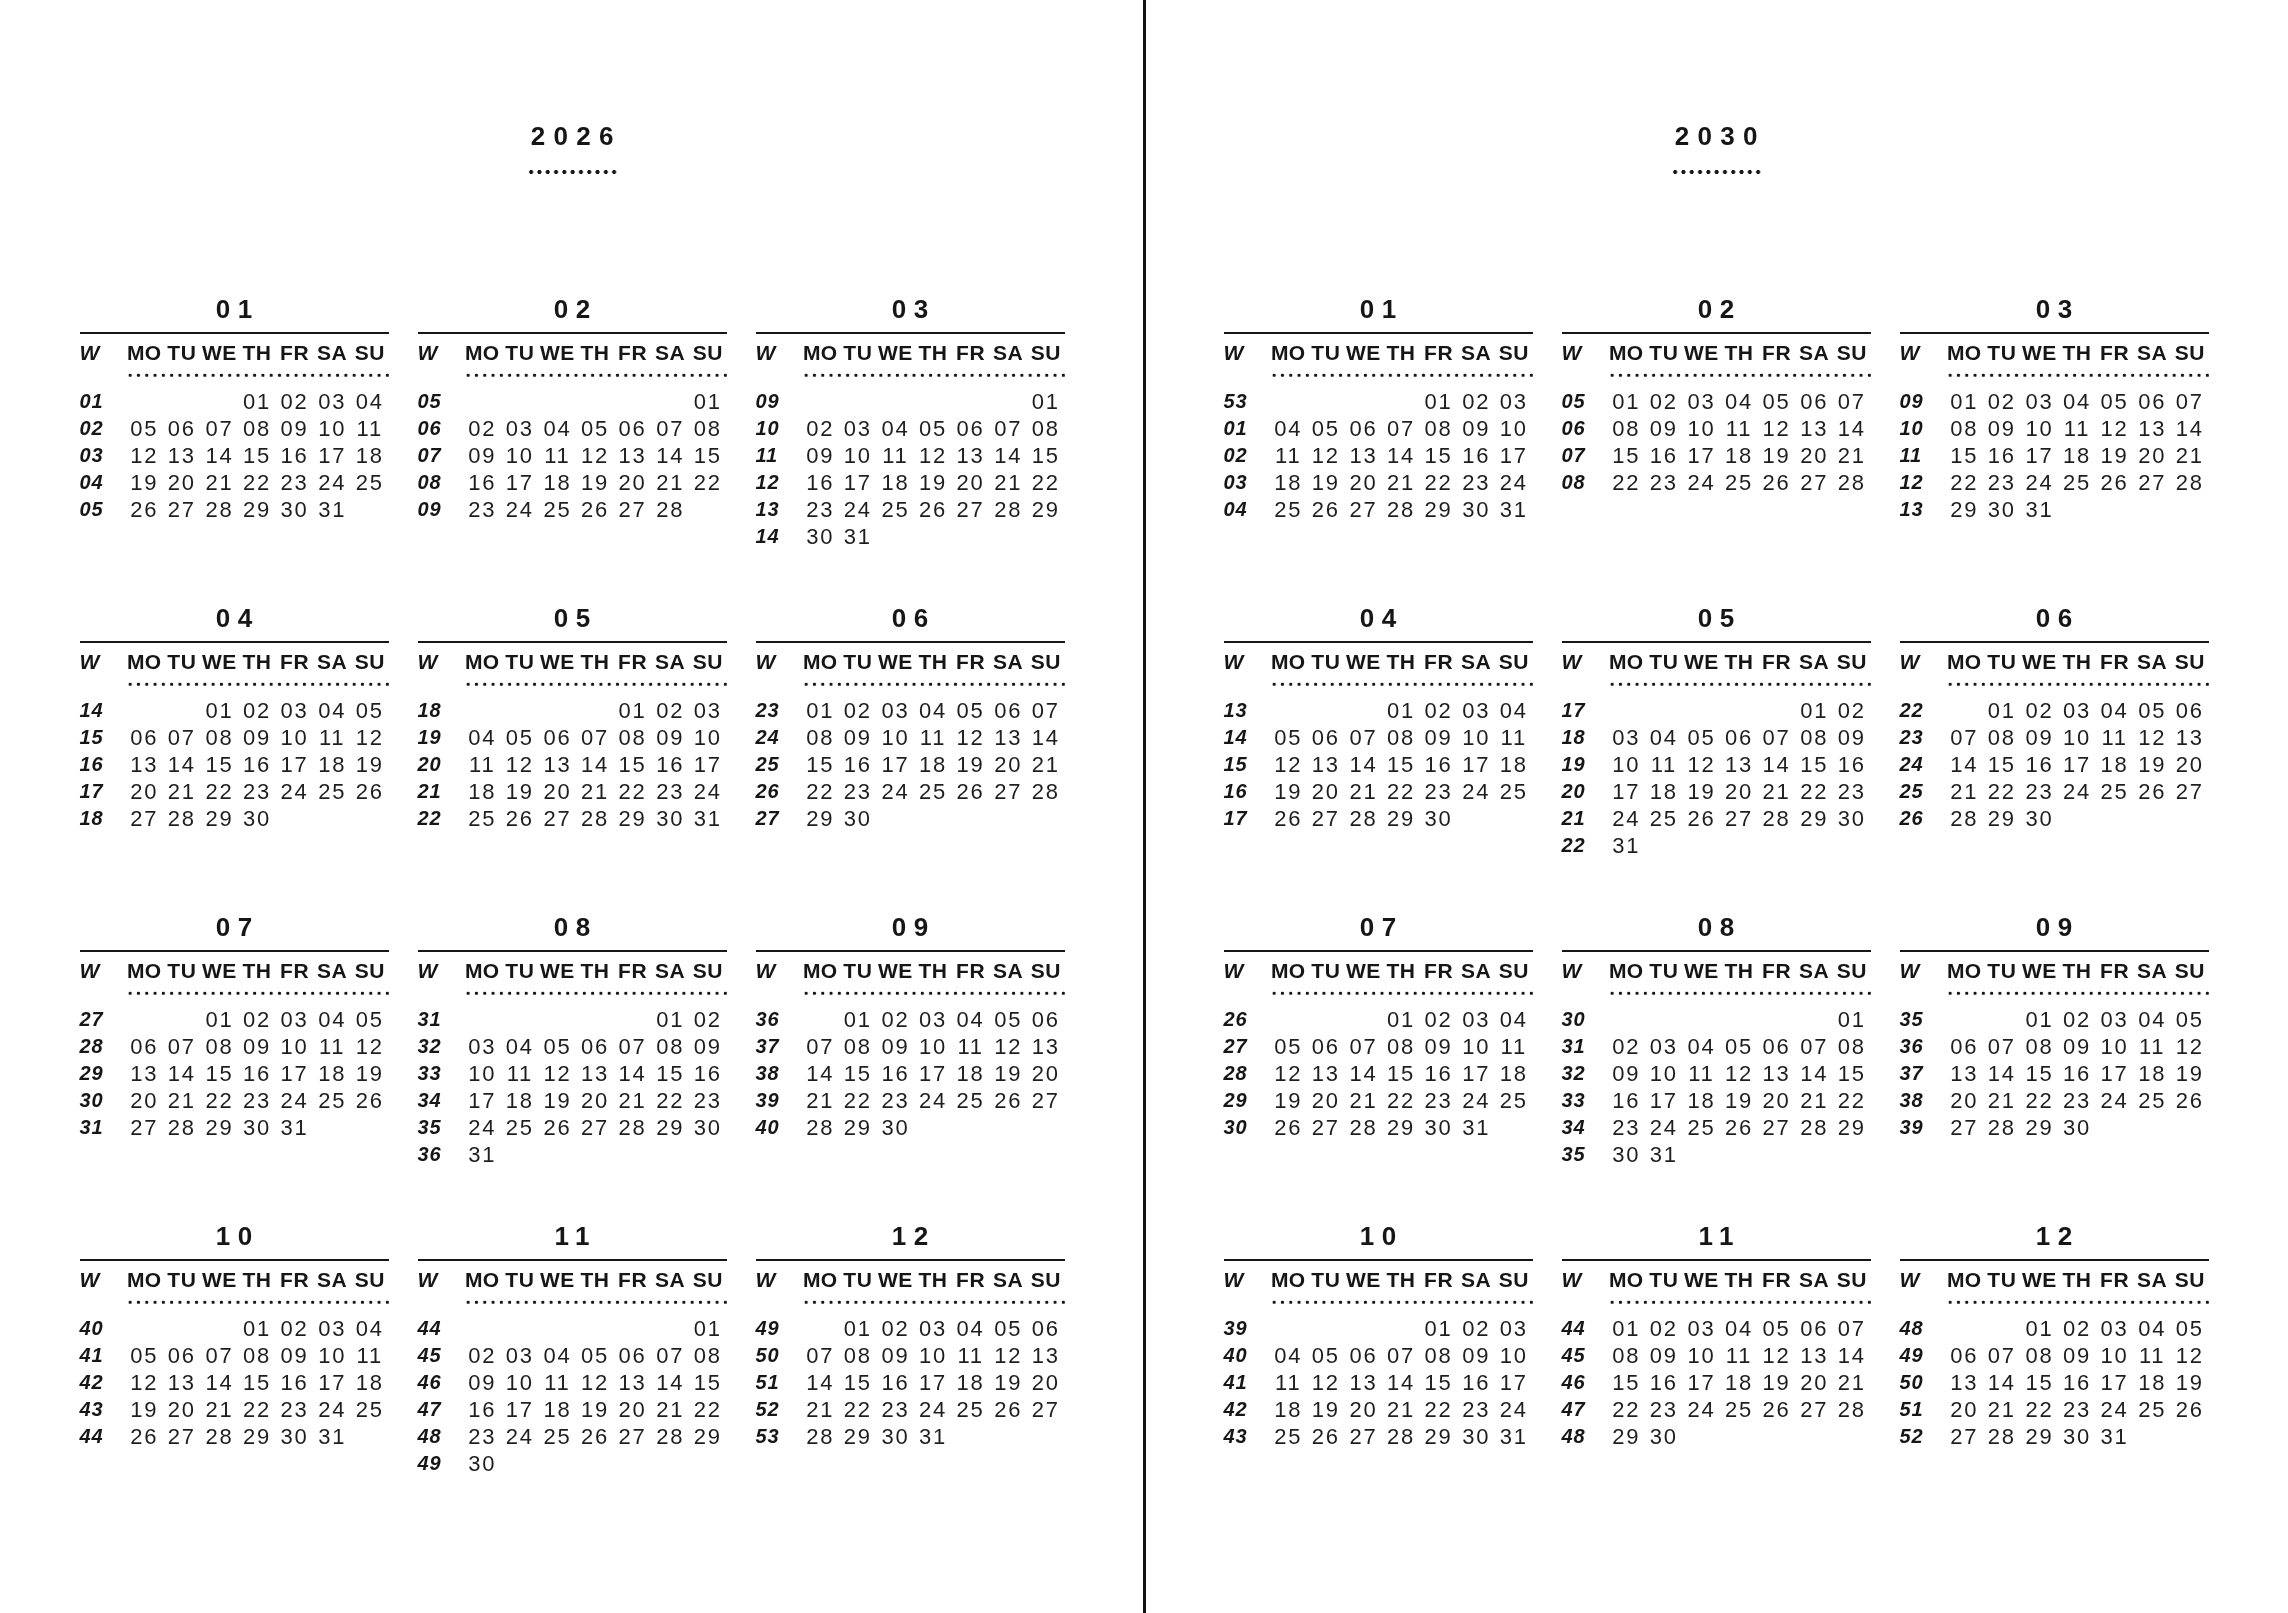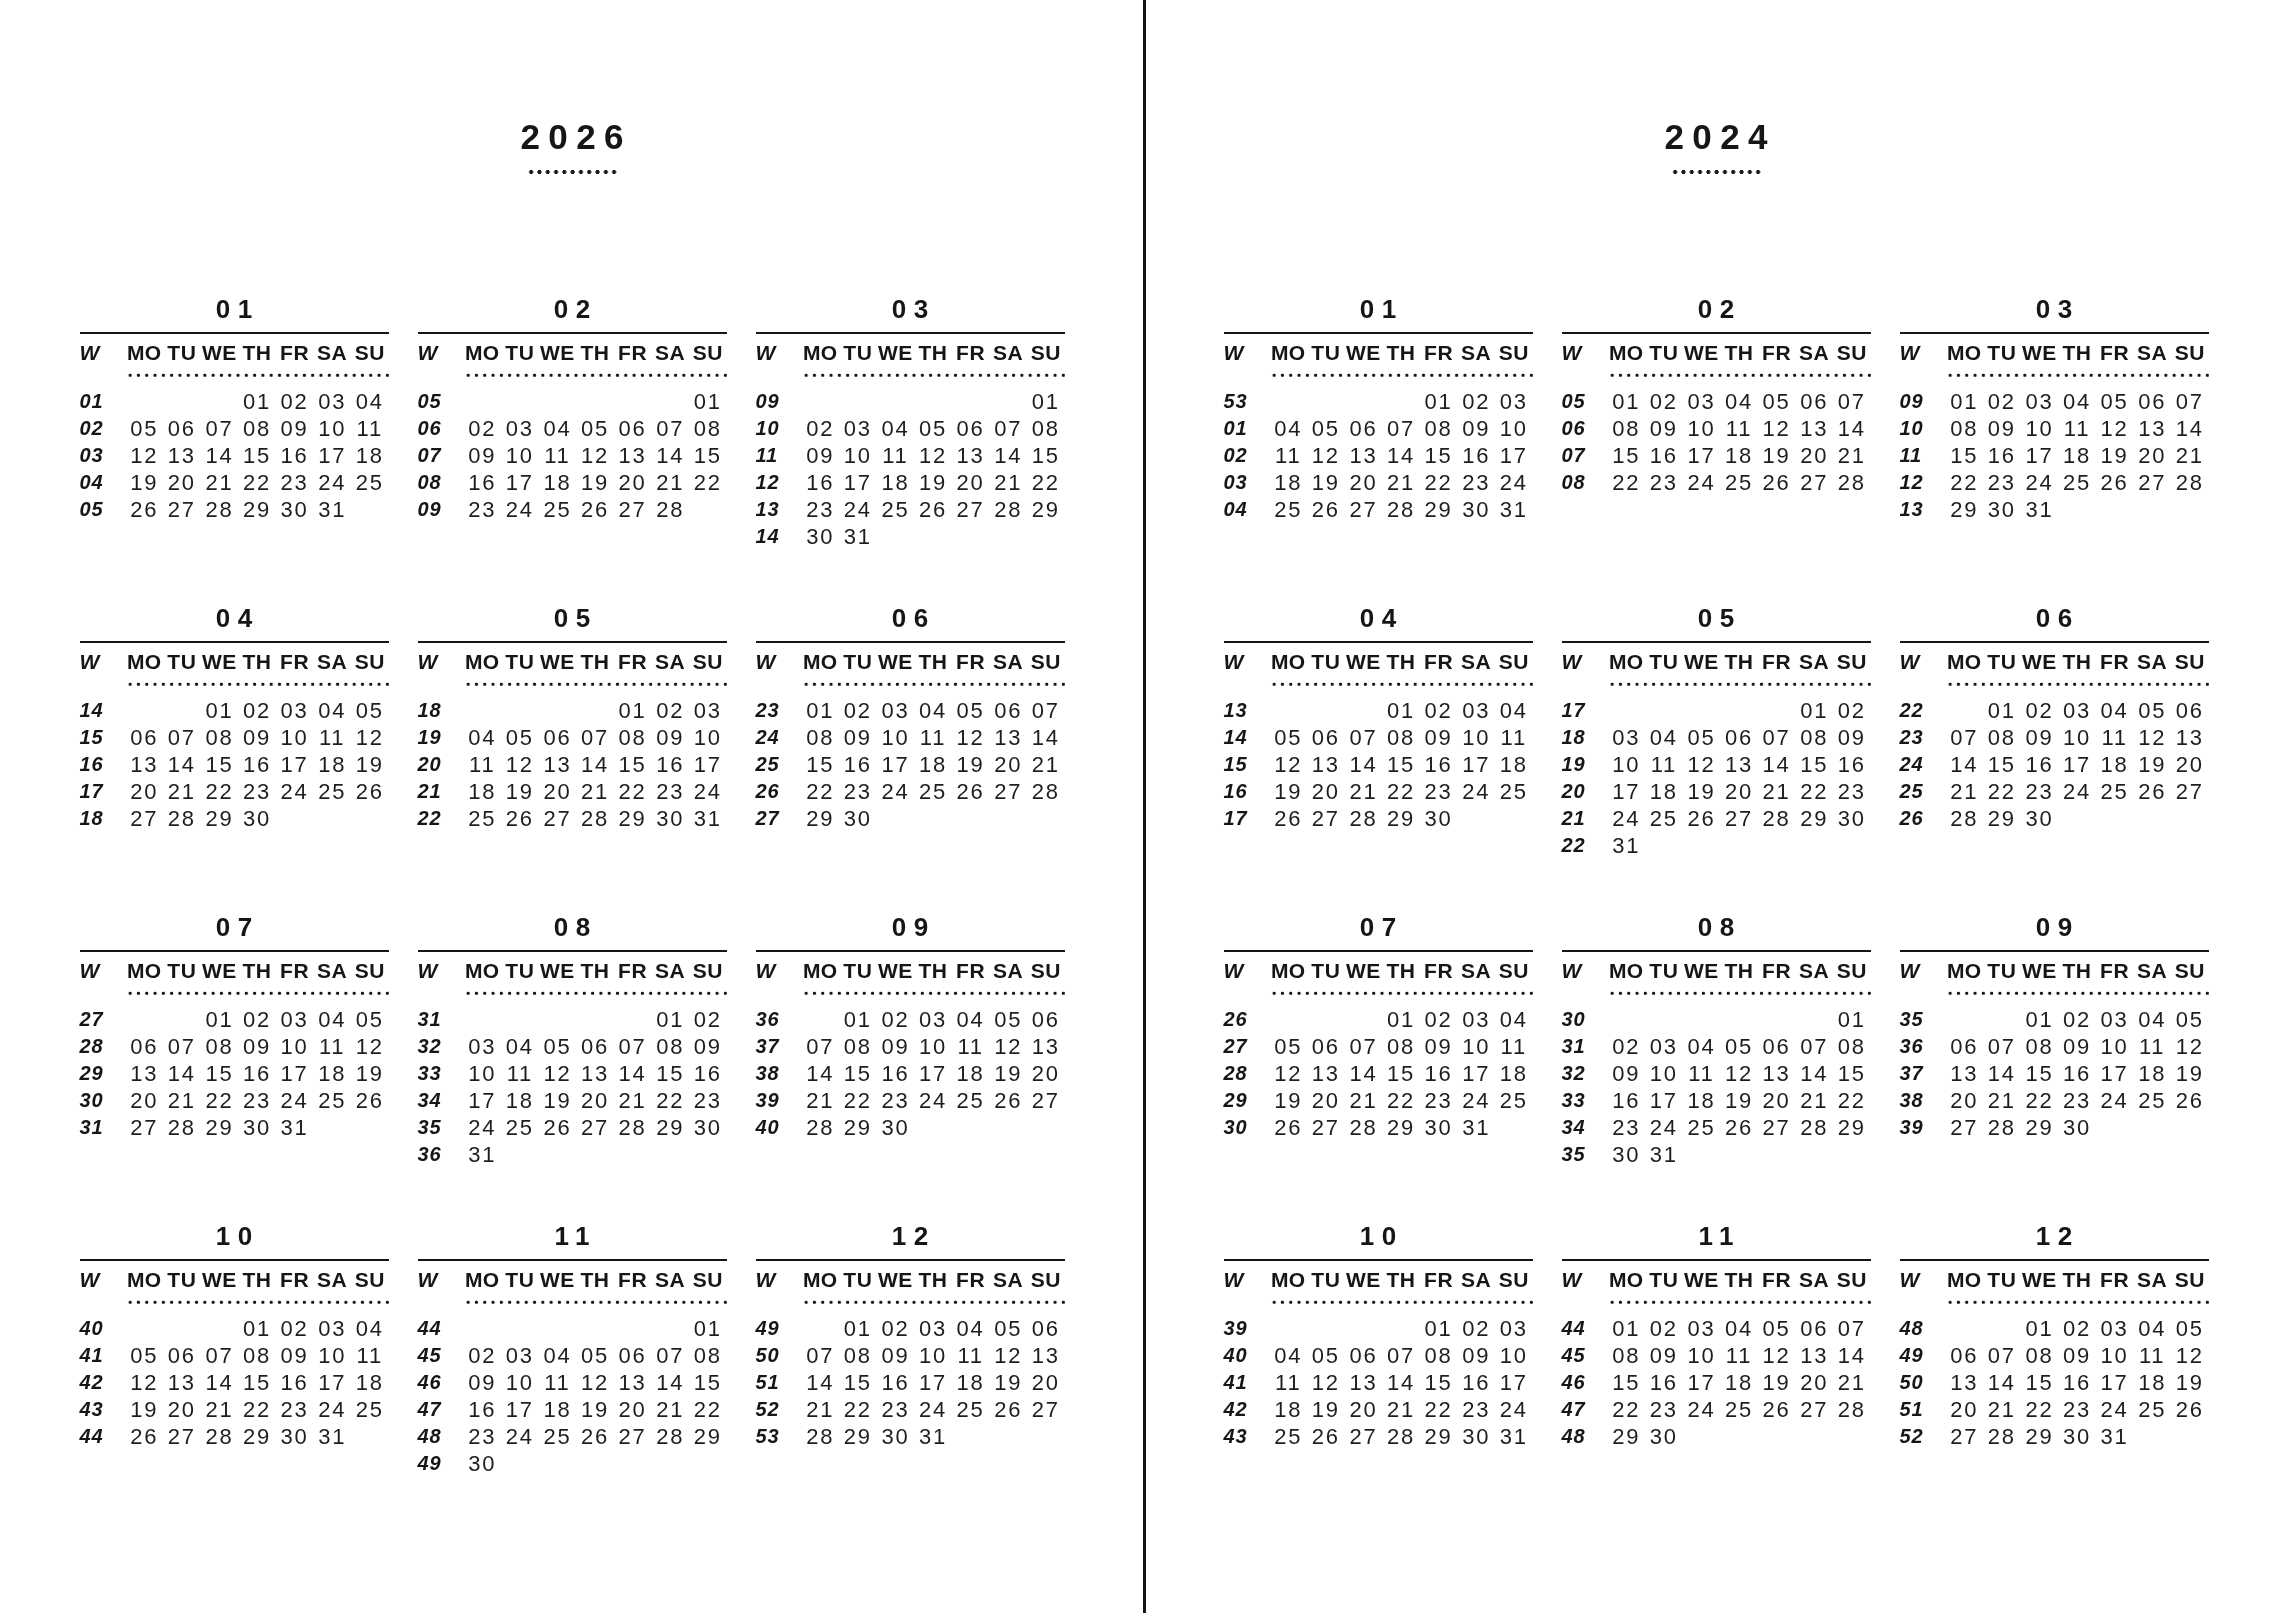--- a/index.html
+++ b/index.html
@@ -28,21 +28,21 @@
     top: 0;
     width: 2.8px;
     height: 100%;
     background: #141414;
   }
   .year-block {
     margin-top: 118px;
     text-align: center;
   }
   .year-title {
-    font-size: 35px;
+    font-size: 26px;
     font-weight: bold;
     letter-spacing: 8.3px;
     padding-left: 8.3px;
     line-height: 37px;
   }
   .year-dots {
     width: 90px;
     height: 5.5px;
     margin: 14px auto 0;
     background-image: radial-gradient(circle, #161616 1.8px, rgba(0,0,0,0) 2.1px);
@@ -932,21 +932,21 @@
             <div class="cell day"></div>
             <div class="cell day"></div>
             <div class="cell day"></div>
           </div>
         </div>
       </div>
   </div>
   <div class="divider"></div>
   <div class="page">
     <div class="year-block">
-      <div class="year-title">2024</div>
+      <div class="year-title">2030</div>
       <div class="year-dots"></div>
     </div>
     <div class="months-grid">
         <div class="month">
           <div class="month-title">01</div>
           <div class="month-rule"></div>
           <div class="weekday-row">
             <div class="cell-w wd-w">W</div>
             <div class="cell wd">MO</div>
             <div class="cell wd">TU</div>

